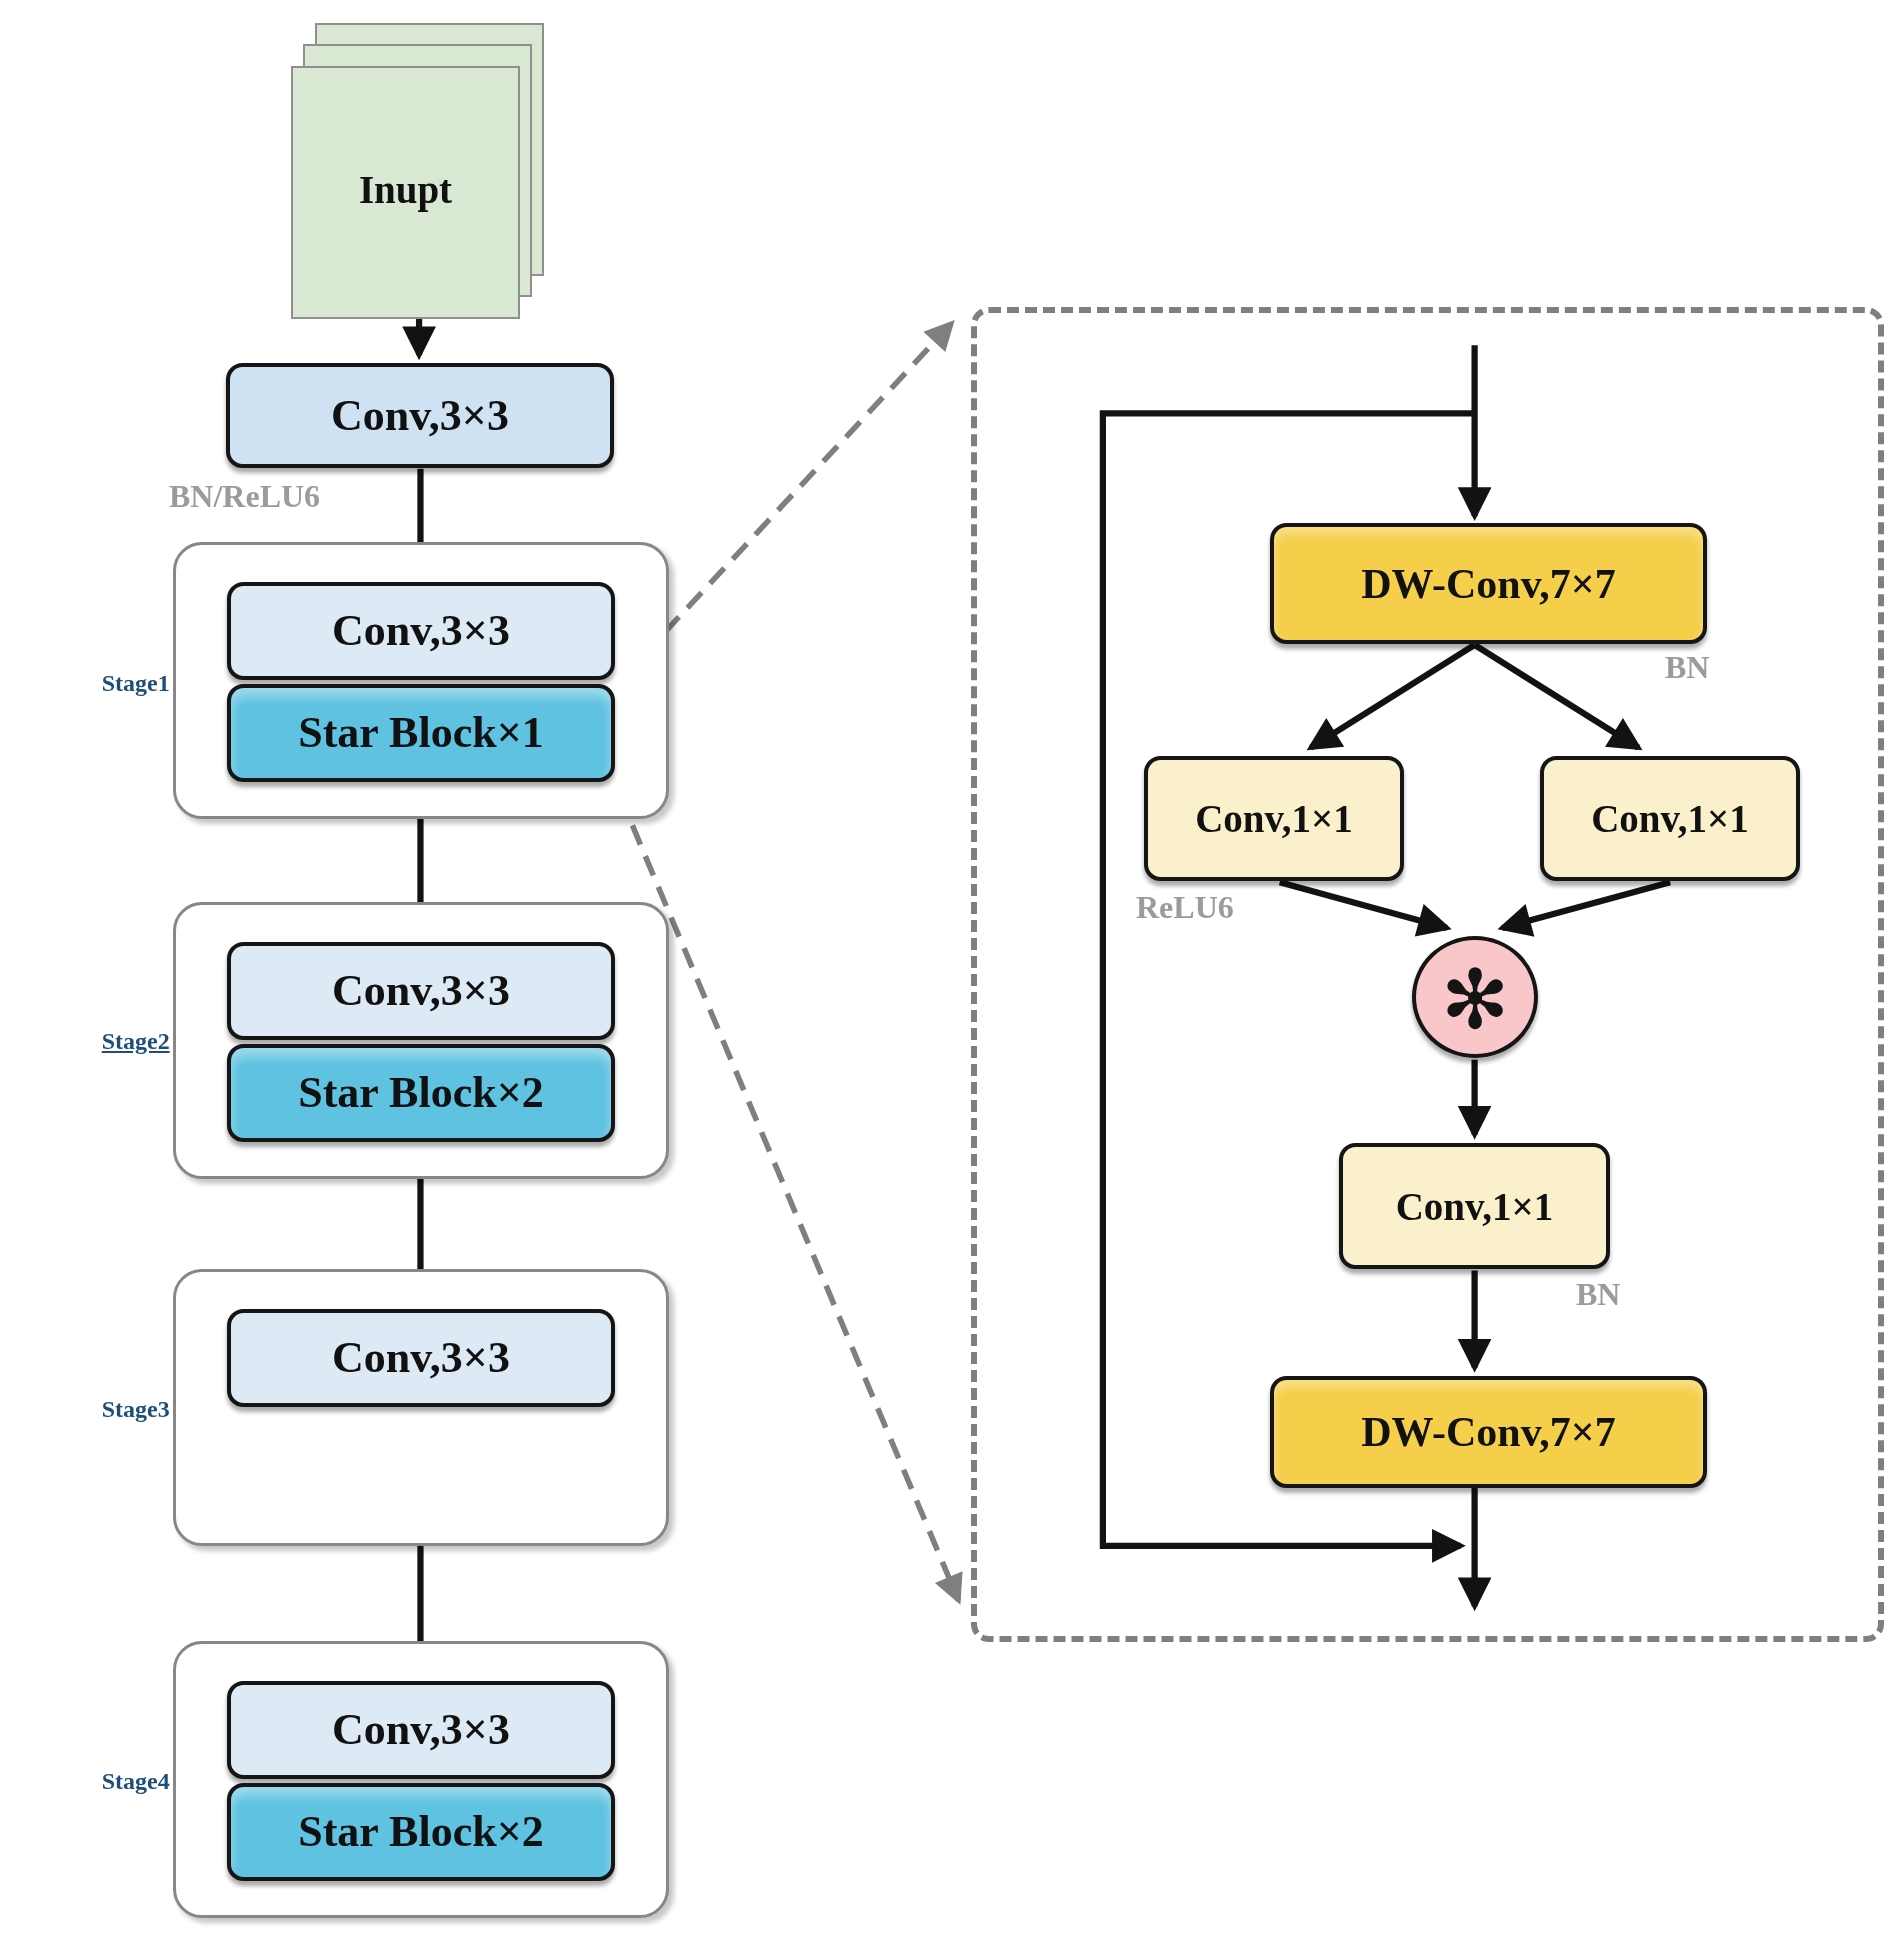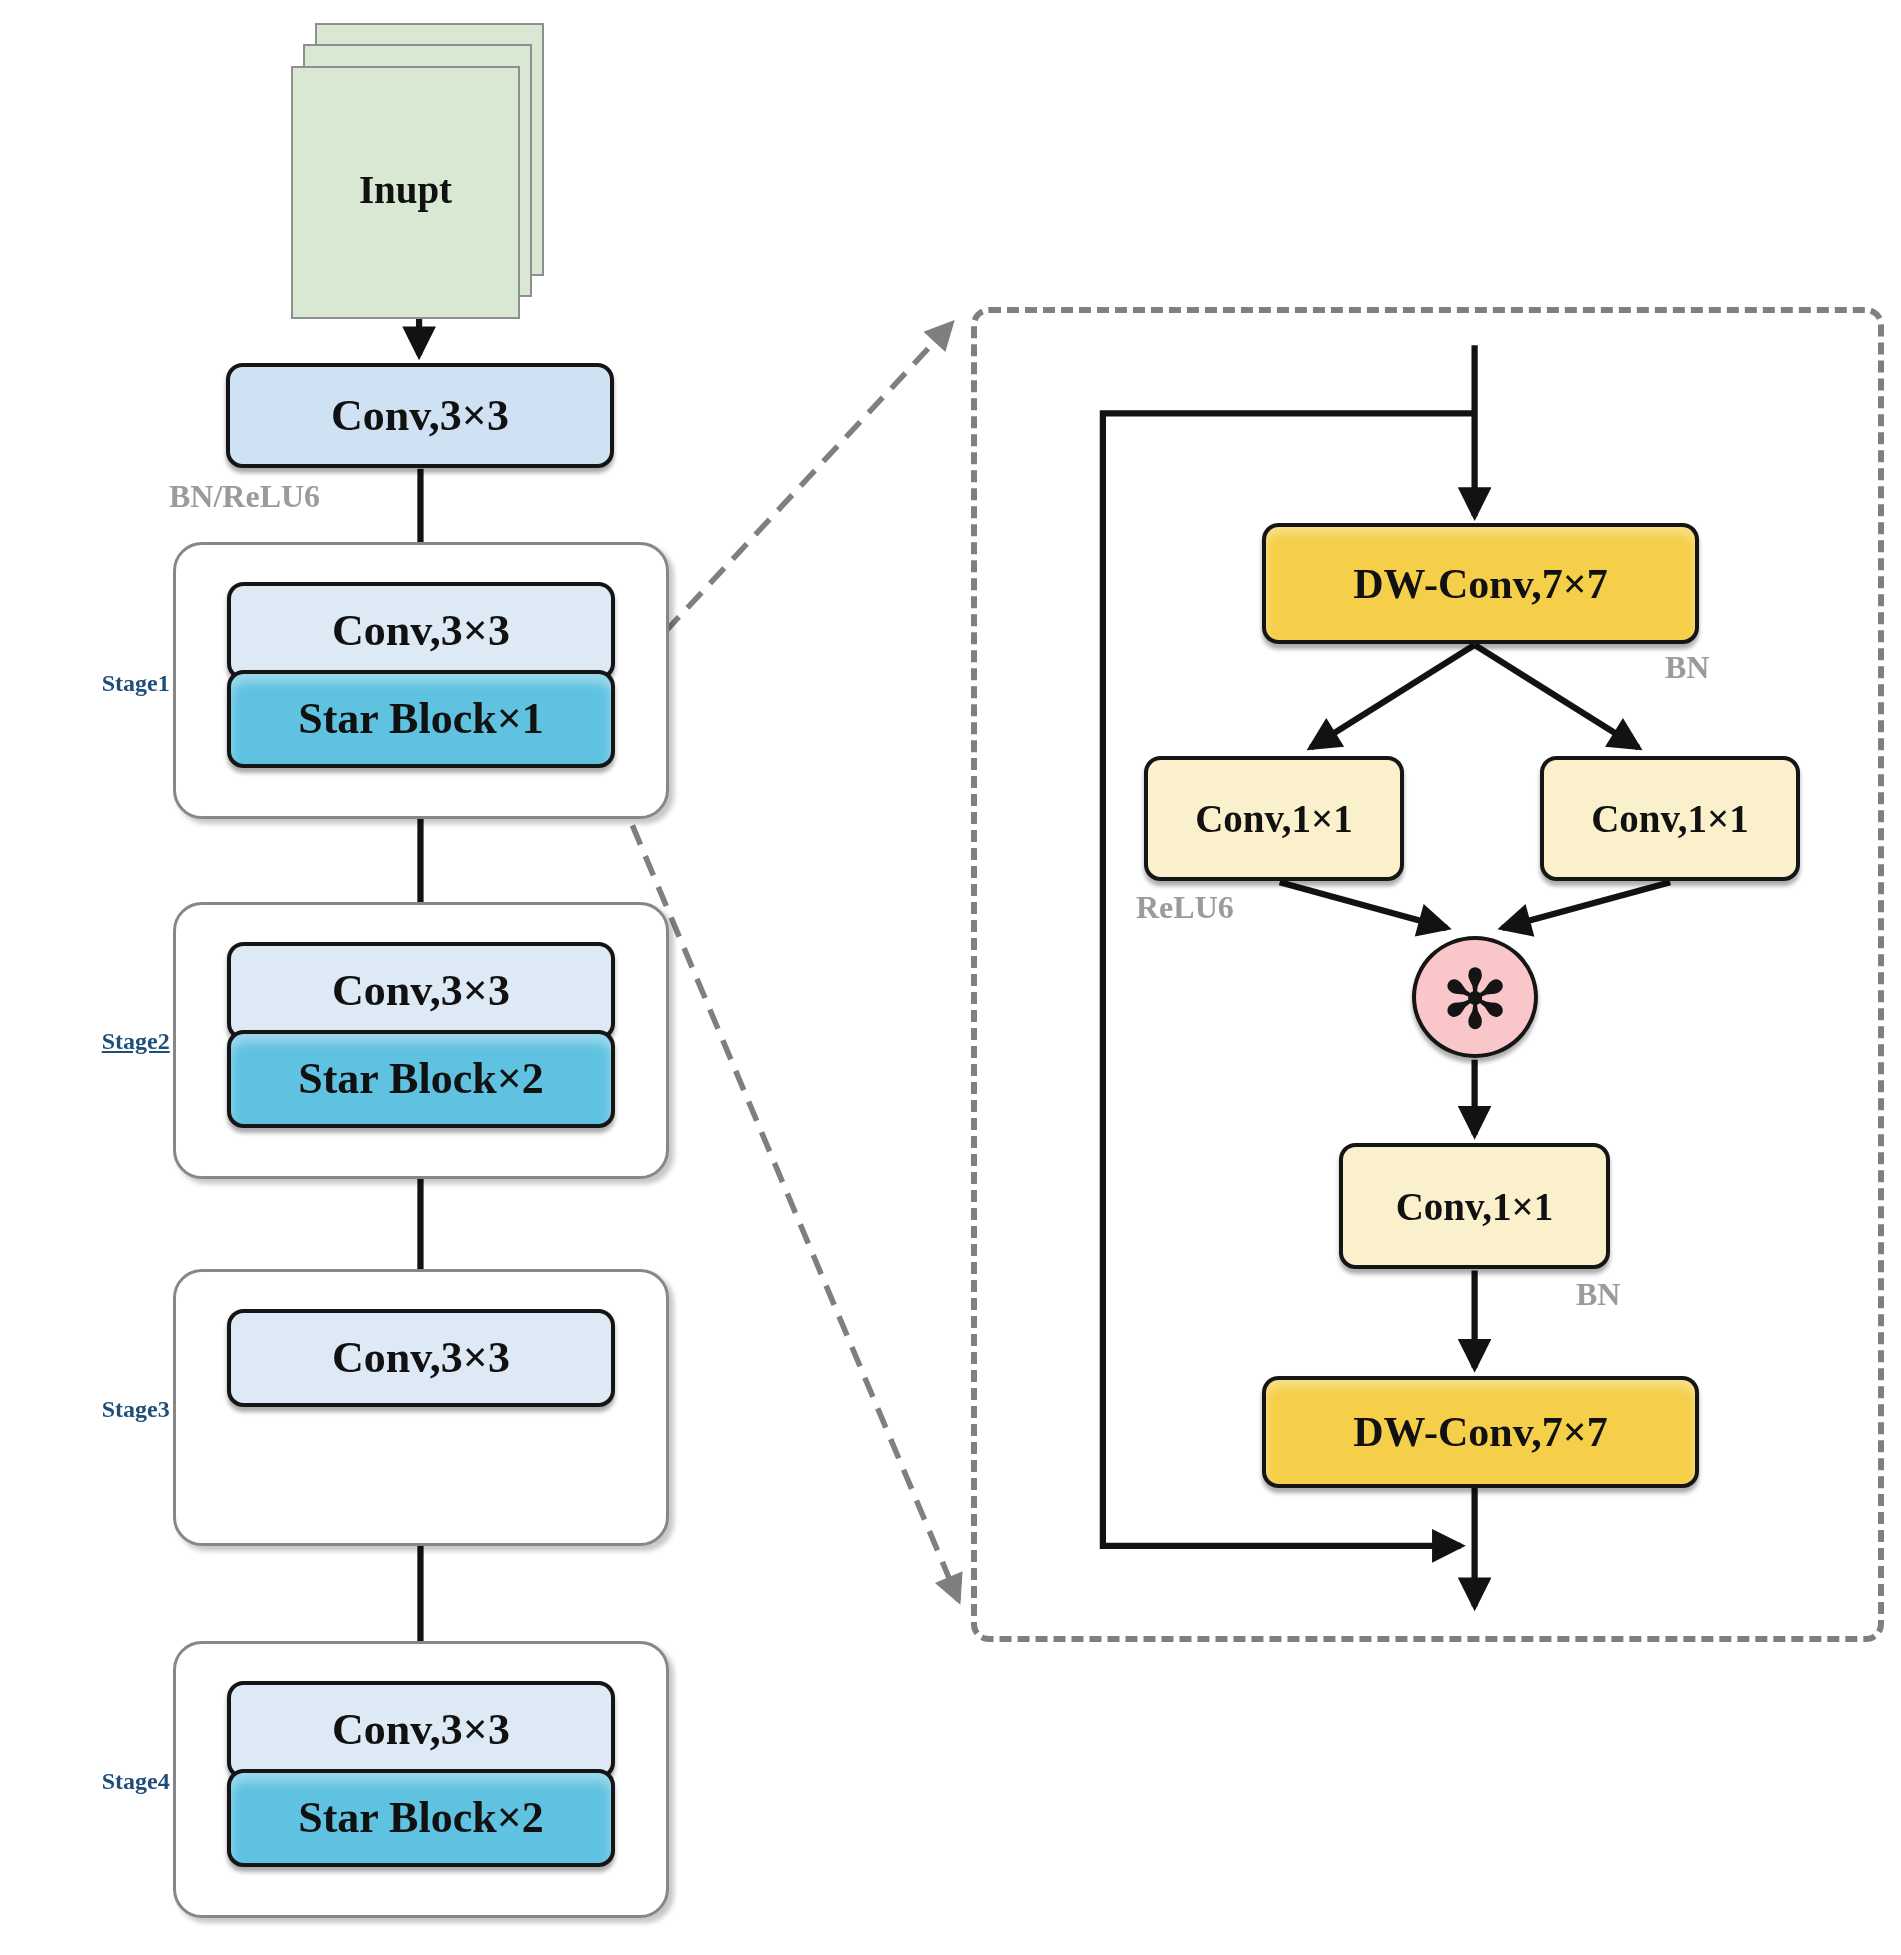--- a/index.html
+++ b/index.html
@@ -23,31 +23,31 @@
     border:2.8px solid #8f8f8f; box-sizing:border-box;
   }
   .box{
     position:absolute; box-sizing:border-box; border:4.9px solid #151515; border-radius:16.6px;
     display:flex;align-items:center;justify-content:center; text-align:center;
     box-shadow:0 4.9px 4.2px rgba(0,0,0,0.33);
   }
   .conv-stem{background:var(--stem-conv-fill);}
   .conv-stage{background:var(--stage-conv-fill);}
   .star{background:var(--star-fill); box-shadow:0 4.9px 4.2px rgba(0,0,0,0.33), inset 0 8.3px 11px rgba(255,255,255,0.40);}
-  .gold{background:var(--gold-fill); box-shadow:0 4.9px 4.2px rgba(0,0,0,0.33), inset 0 7px 9.7px rgba(255,255,255,0.35);}
+  .gold{background:var(--gold-fill); box-shadow:0 4.9px 4.2px rgba(0,0,0,0.33), inset 0 7px 9.7px rgba(255,255,255,0.35);margin-left:8px;}
   .cream{background:var(--cream-fill);}
   .pink{background:var(--pink-fill); border-width:4.2px; border-radius:50%;}
   .stage-outer{
     position:absolute; left:173px; width:496px; height:277px; background:#fff;
     border:3.5px solid #878787; border-radius:29px; box-sizing:border-box;
     box-shadow:4.2px 4.9px 5.5px rgba(0,0,0,0.22);
   }
   .stage-outer .box{left:51px; width:388px; height:98px; border-width:4.2px;}
   .stage-outer .conv-stage{top:37px;}
-  .stage-outer .star{top:125px;}
+  .stage-outer .star{top:139px;}
   .boxlabel{font-size:44px; line-height:1;}
   .boxlabel-sm{font-size:39px; line-height:1;}
   .boxlabel-dw{font-size:42px; line-height:1;}
   .stage-label{
     position:absolute; left:9.7px; width:160px; font-size:24px; line-height:1;
     color:var(--stage-label-color); text-align:right;
   }
   .note{
     position:absolute; color:var(--note-color); font-size:32px; line-height:1; text-align:left;
   }

